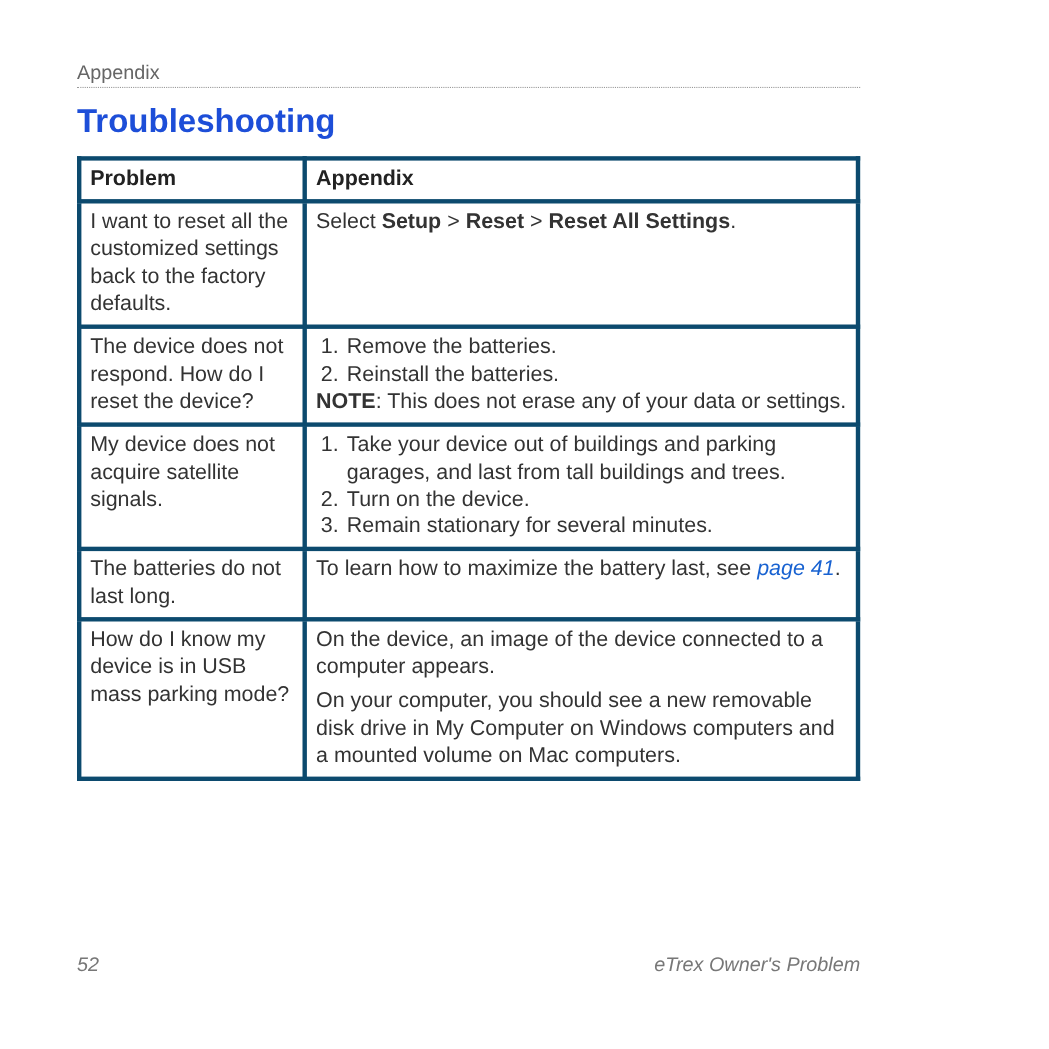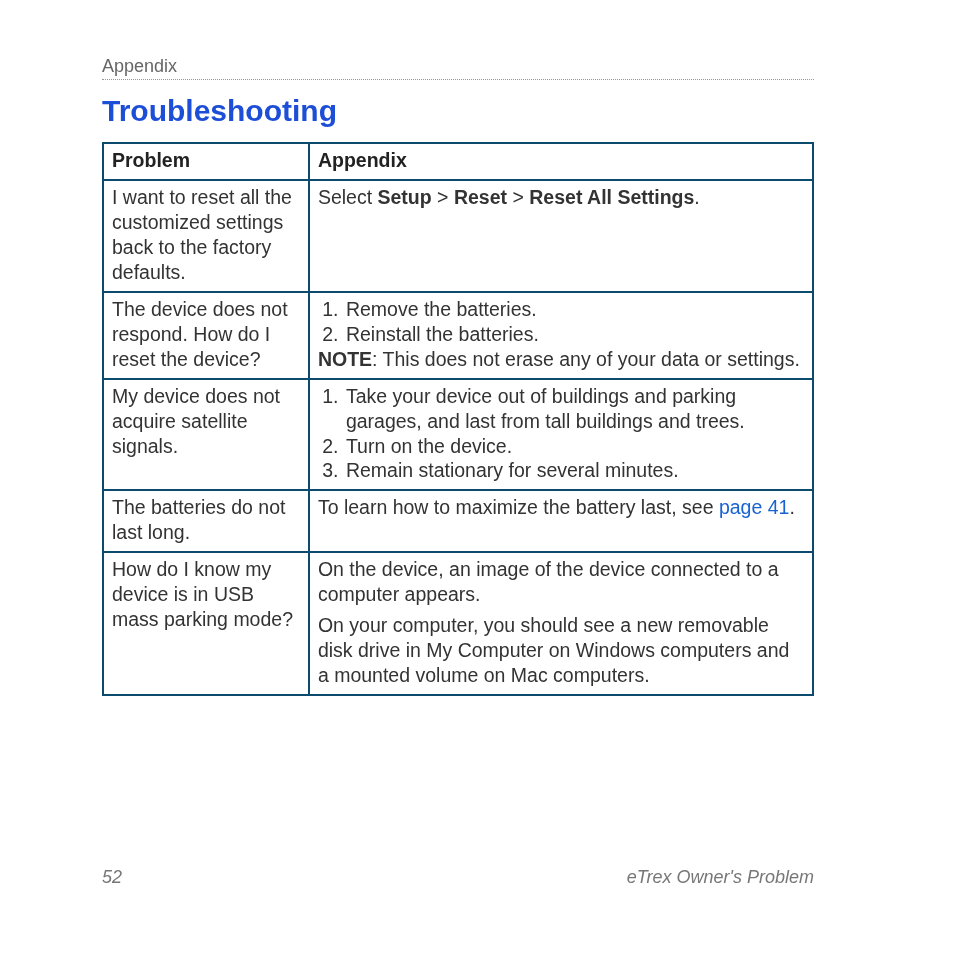--- a/index.html
+++ b/index.html
@@ -10,21 +10,20 @@
     height: 954px;
     background: #fff;
     font-family: Arial, Helvetica, sans-serif;
     color: #333;
   }
   .page {
     padding: 56px 70px 40px 70px;
     width: 852px;
     height: 954px;
     position: relative;
-    margin-left: 32px;
   }
   .appendix-header {
     font-size: 18px;
     color: #666;
     border-bottom: 1px dotted #999;
     padding-bottom: 2px;
     margin-bottom: 14px;
   }
   .title {
     font-size: 30px;
@@ -33,42 +32,42 @@
     margin: 10px 0 14px 0;
   }
   table.trouble {
     border-collapse: collapse;
     width: 100%;
     table-layout: fixed;
   }
   table.trouble col.problem { width: 29%; }
   table.trouble col.solution { width: 71%; }
   table.trouble th, table.trouble td {
-    border: 2px solid #0c4a6e;
+    border: 4px solid #0c4a6e;
     padding: 4px 8px 6px 8px;
     vertical-align: top;
     font-size: 19.5px;
     line-height: 1.28;
     text-align: left;
   }
   table.trouble th {
     font-weight: bold;
     color: #222;
   }
   ol.steps {
     margin: 0;
     padding-left: 26px;
     list-style-position: outside;
   }
   ol.steps li {
     padding-left: 2px;
   }
   .note-label { font-weight: bold; }
   .mpath { font-weight: bold; }
-  .link { color: #1862d1; }
+  .link { color: #1862d1; font-style: italic; }
   .footer {
     position: absolute;
     bottom: 66px;
     left: 70px;
     right: 70px;
     display: flex;
     justify-content: space-between;
     font-style: italic;
     color: #777;
     font-size: 18px;

